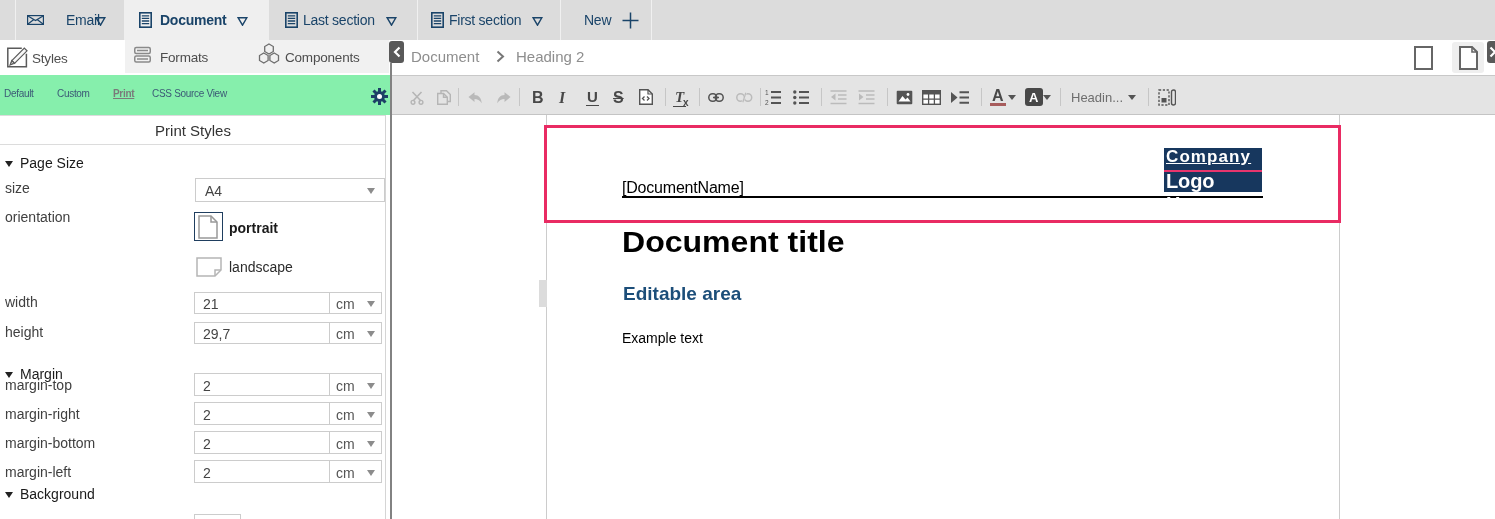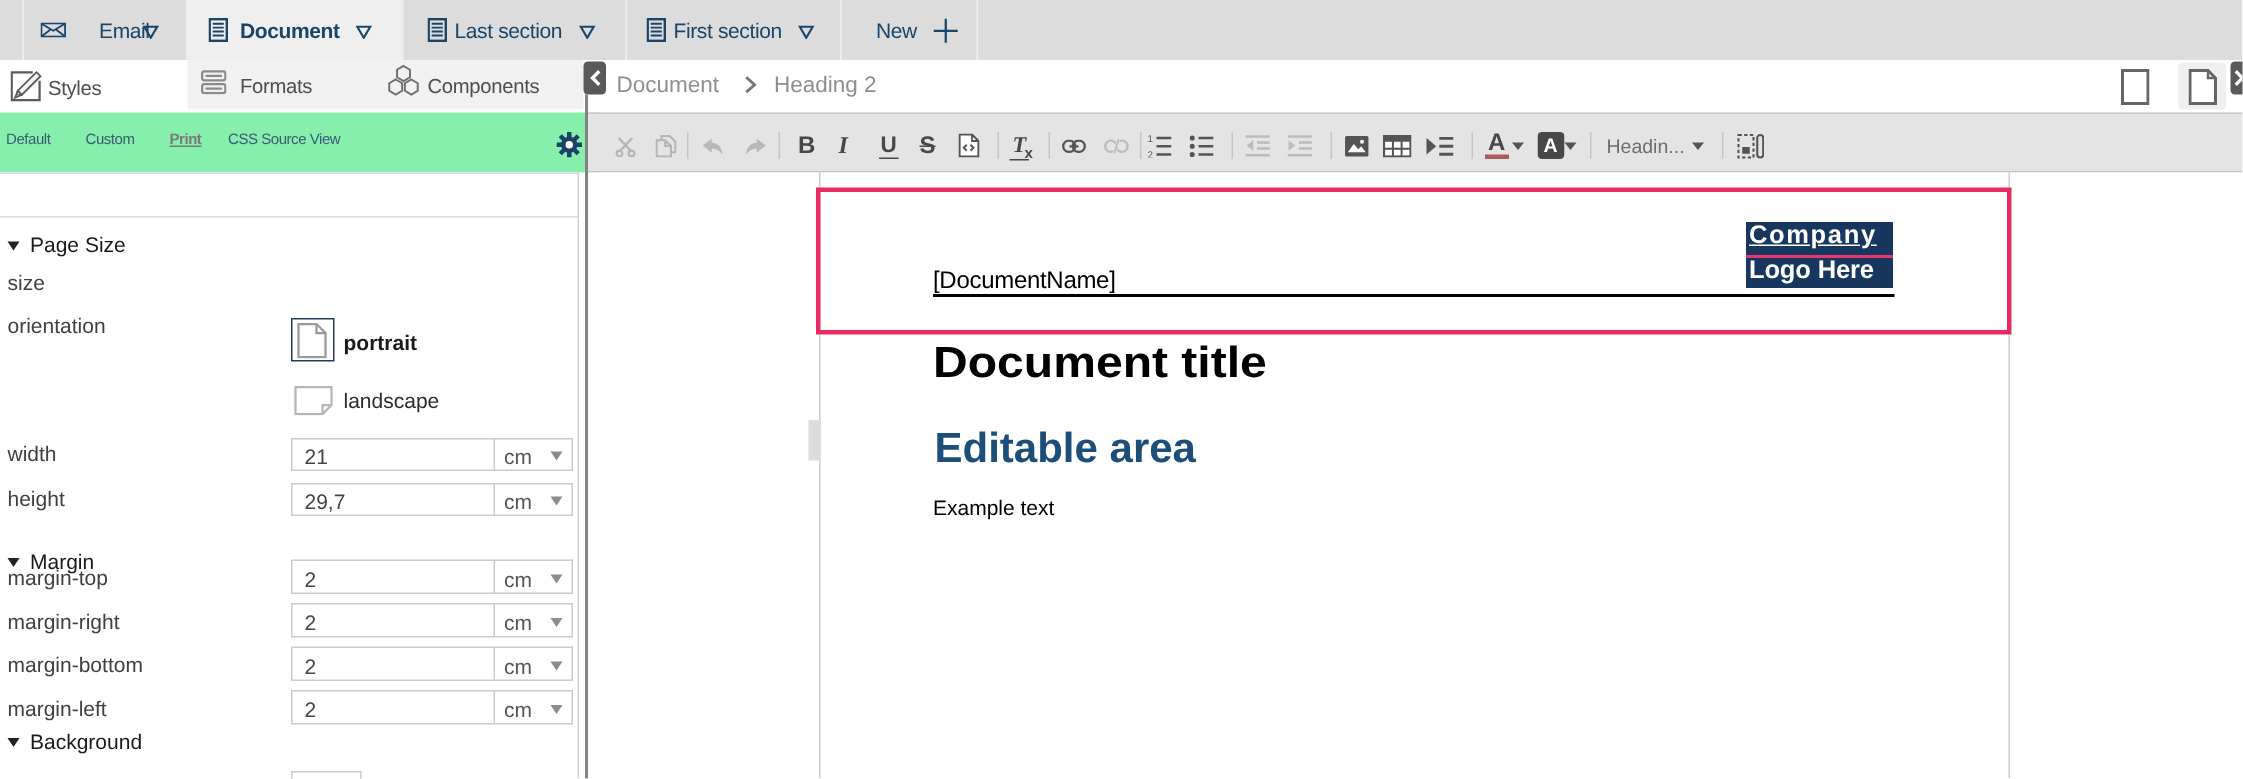--- a/index.html
+++ b/index.html
@@ -156,25 +156,30 @@
           <rect x="13" y="7" width="4" height="3"></rect>
         </g>
       </g>
     </g>
     <circle cx="8.5" cy="8.5" r="2.5" fill="#fff"></circle>
   </svg>
 </div>
 
 <div id="panel" class="abs">
   <div class="hline" style="top:0;"></div>
+  <div style="position:absolute;left:0;top:7px;width:386px;text-align:center;color:#333;font-size:15px;">Print Styles</div>
   <div class="hline" style="top:29px;"></div>
 
   <div class="sect" style="top:40px;"><span class="st"></span>Page Size</div>
 
   <div class="lbl" style="top:65px;">size</div>
+  <div class="inp" style="left:195px;top:63px;width:190px;height:24px;">
+    <span style="position:absolute;left:9px;top:4px;">A4</span>
+    <div class="dtri" style="left:171px;top:9px;"></div>
+  </div>
 
   <div class="lbl" style="top:94px;">orientation</div>
   <div class="abs" style="left:194px;top:97px;width:29px;height:29px;border:1.5px solid #1f3e5f;box-sizing:border-box;">
     <svg width="20" height="24" viewBox="0 0 20 24" style="margin:1.5px 0 0 3px;">
       <path d="M1 1 H13 L19 7 V23 H1 Z" fill="#fff" stroke="#999" stroke-width="1.5"></path>
       <path d="M13 1 V7 H19" fill="none" stroke="#999" stroke-width="1.5"></path>
     </svg>
   </div>
   <div class="abs" style="left:229px;top:105px;font-weight:bold;color:#1a1a1a;">portrait</div>
 
@@ -372,18 +377,18 @@
 <div class="vpageline" style="left:546px;"></div>
 <div class="vpageline" style="left:1339px;"></div>
 <div class="abs" style="left:539px;top:280px;width:8px;height:27px;background:#dcdcdc;"></div>
 
 <div id="pinkbox" class="abs"></div>
 <div class="abs" style="left:622px;top:179px;font-size:16px;color:#000;letter-spacing:-0.2px;">[DocumentName]</div>
 <div class="abs" style="left:622px;top:196px;width:641px;height:2px;background:#000;"></div>
 <div id="logo" class="abs">
   <div style="position:absolute;left:2px;top:-1px;width:96px;text-align:left;font-size:17px;letter-spacing:1.1px;text-decoration:underline;">Company</div>
   <div style="position:absolute;left:0;top:22px;width:98px;height:1.5px;background:#e8356d;"></div>
-  <div style="position:absolute;left:2px;top:22px;width:96px;text-align:left;font-size:17px;letter-spacing:-0.1px;">Logo Here</div>
+  <div style="position:absolute;left:2px;top:22px;width:96px;text-align:left;font-size:20px;letter-spacing:-0.1px;">Logo Here</div>
 </div>
 
 <div class="abs" style="left:622px;top:226px;font-size:29px;font-weight:bold;color:#000;transform:scaleX(1.105);transform-origin:0 0;white-space:nowrap;">Document title</div>
-<div class="abs" style="left:623px;top:283px;font-size:28px;font-weight:bold;color:#1c4e79;">Editable area</div>
+<div class="abs" style="left:623px;top:283px;font-size:19px;font-weight:bold;color:#1c4e79;">Editable area</div>
 <div class="abs" style="left:622px;top:330px;font-size:14px;color:#000;">Example text</div>
 
 </body></html>

